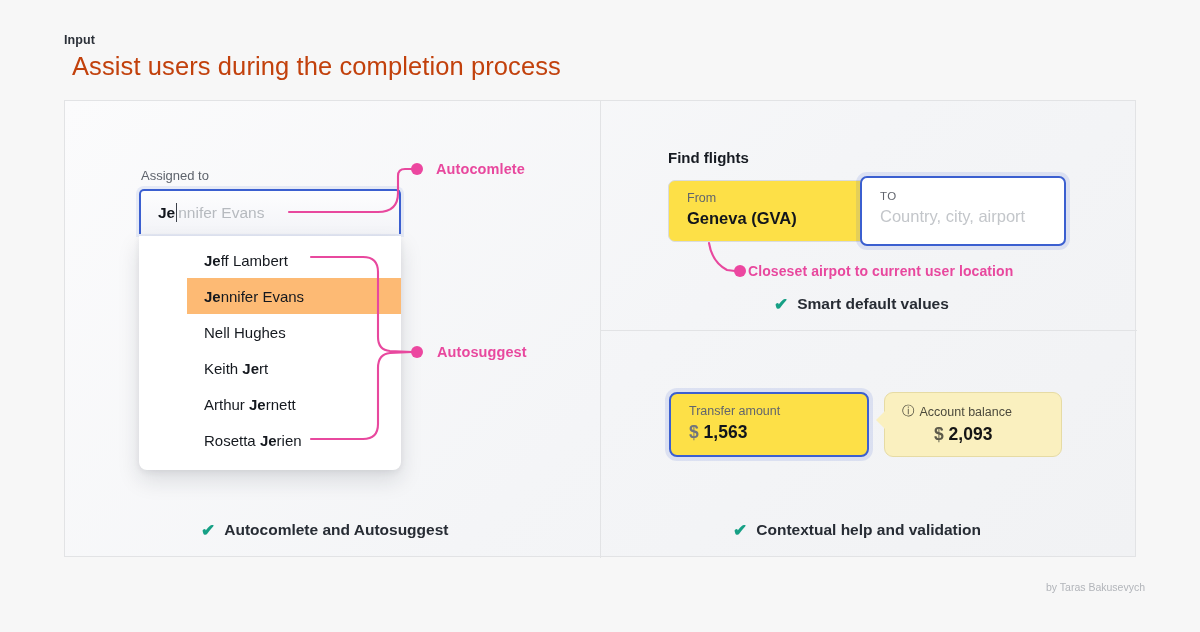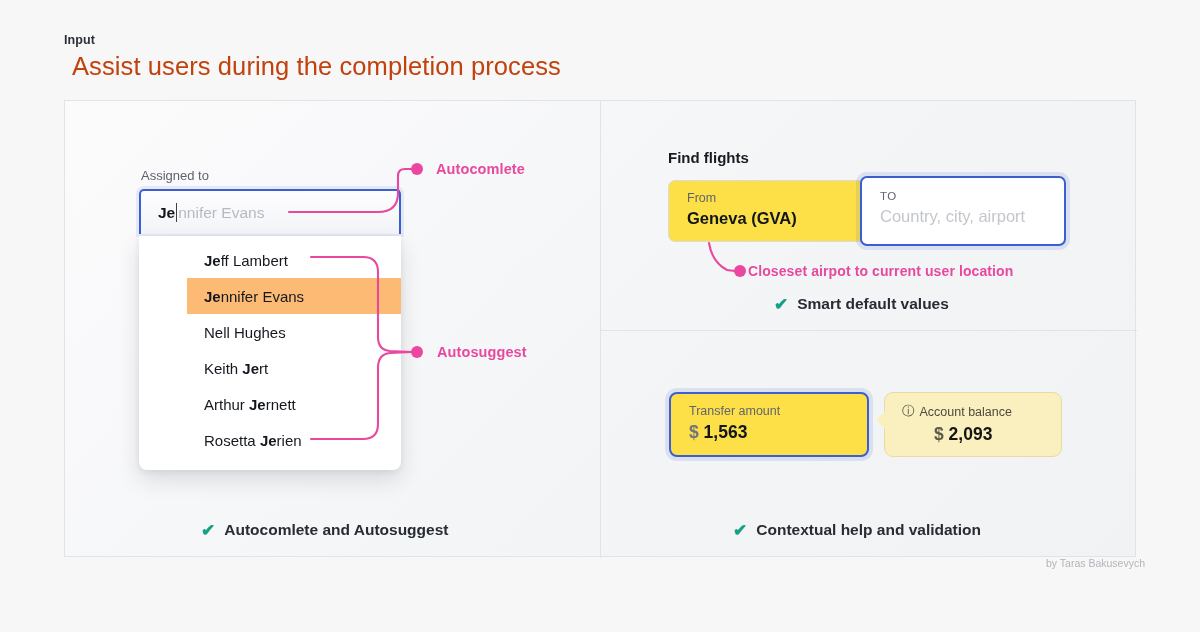--- a/index.html
+++ b/index.html
@@ -171,21 +171,21 @@
     position: absolute;
     display: flex; align-items: center; gap: 9px;
     font-size: 15.5px; font-weight: bold; color: #272c34;
   }
   .check-smart  { left: 774px; top: 295px; }
   .check-left   { left: 201px; top: 521px; }
   .check-right  { left: 733px; top: 521px; }
   .tick { color: #16a085; font-size: 17px; line-height: 1; font-weight: bold; }
 
   .credit {
-    position: absolute; left: 1046px; top: 557px;
+    position: absolute; left: 1046px; top: 581px;
     font-size: 10.5px; color: #b2b5ba;
   }
 </style>
 </head>
 <body>
 
 <div class="page">
 
   <div class="hdr-kicker">Input</div>
   <div class="hdr-title">Assist users during the completion process</div>

